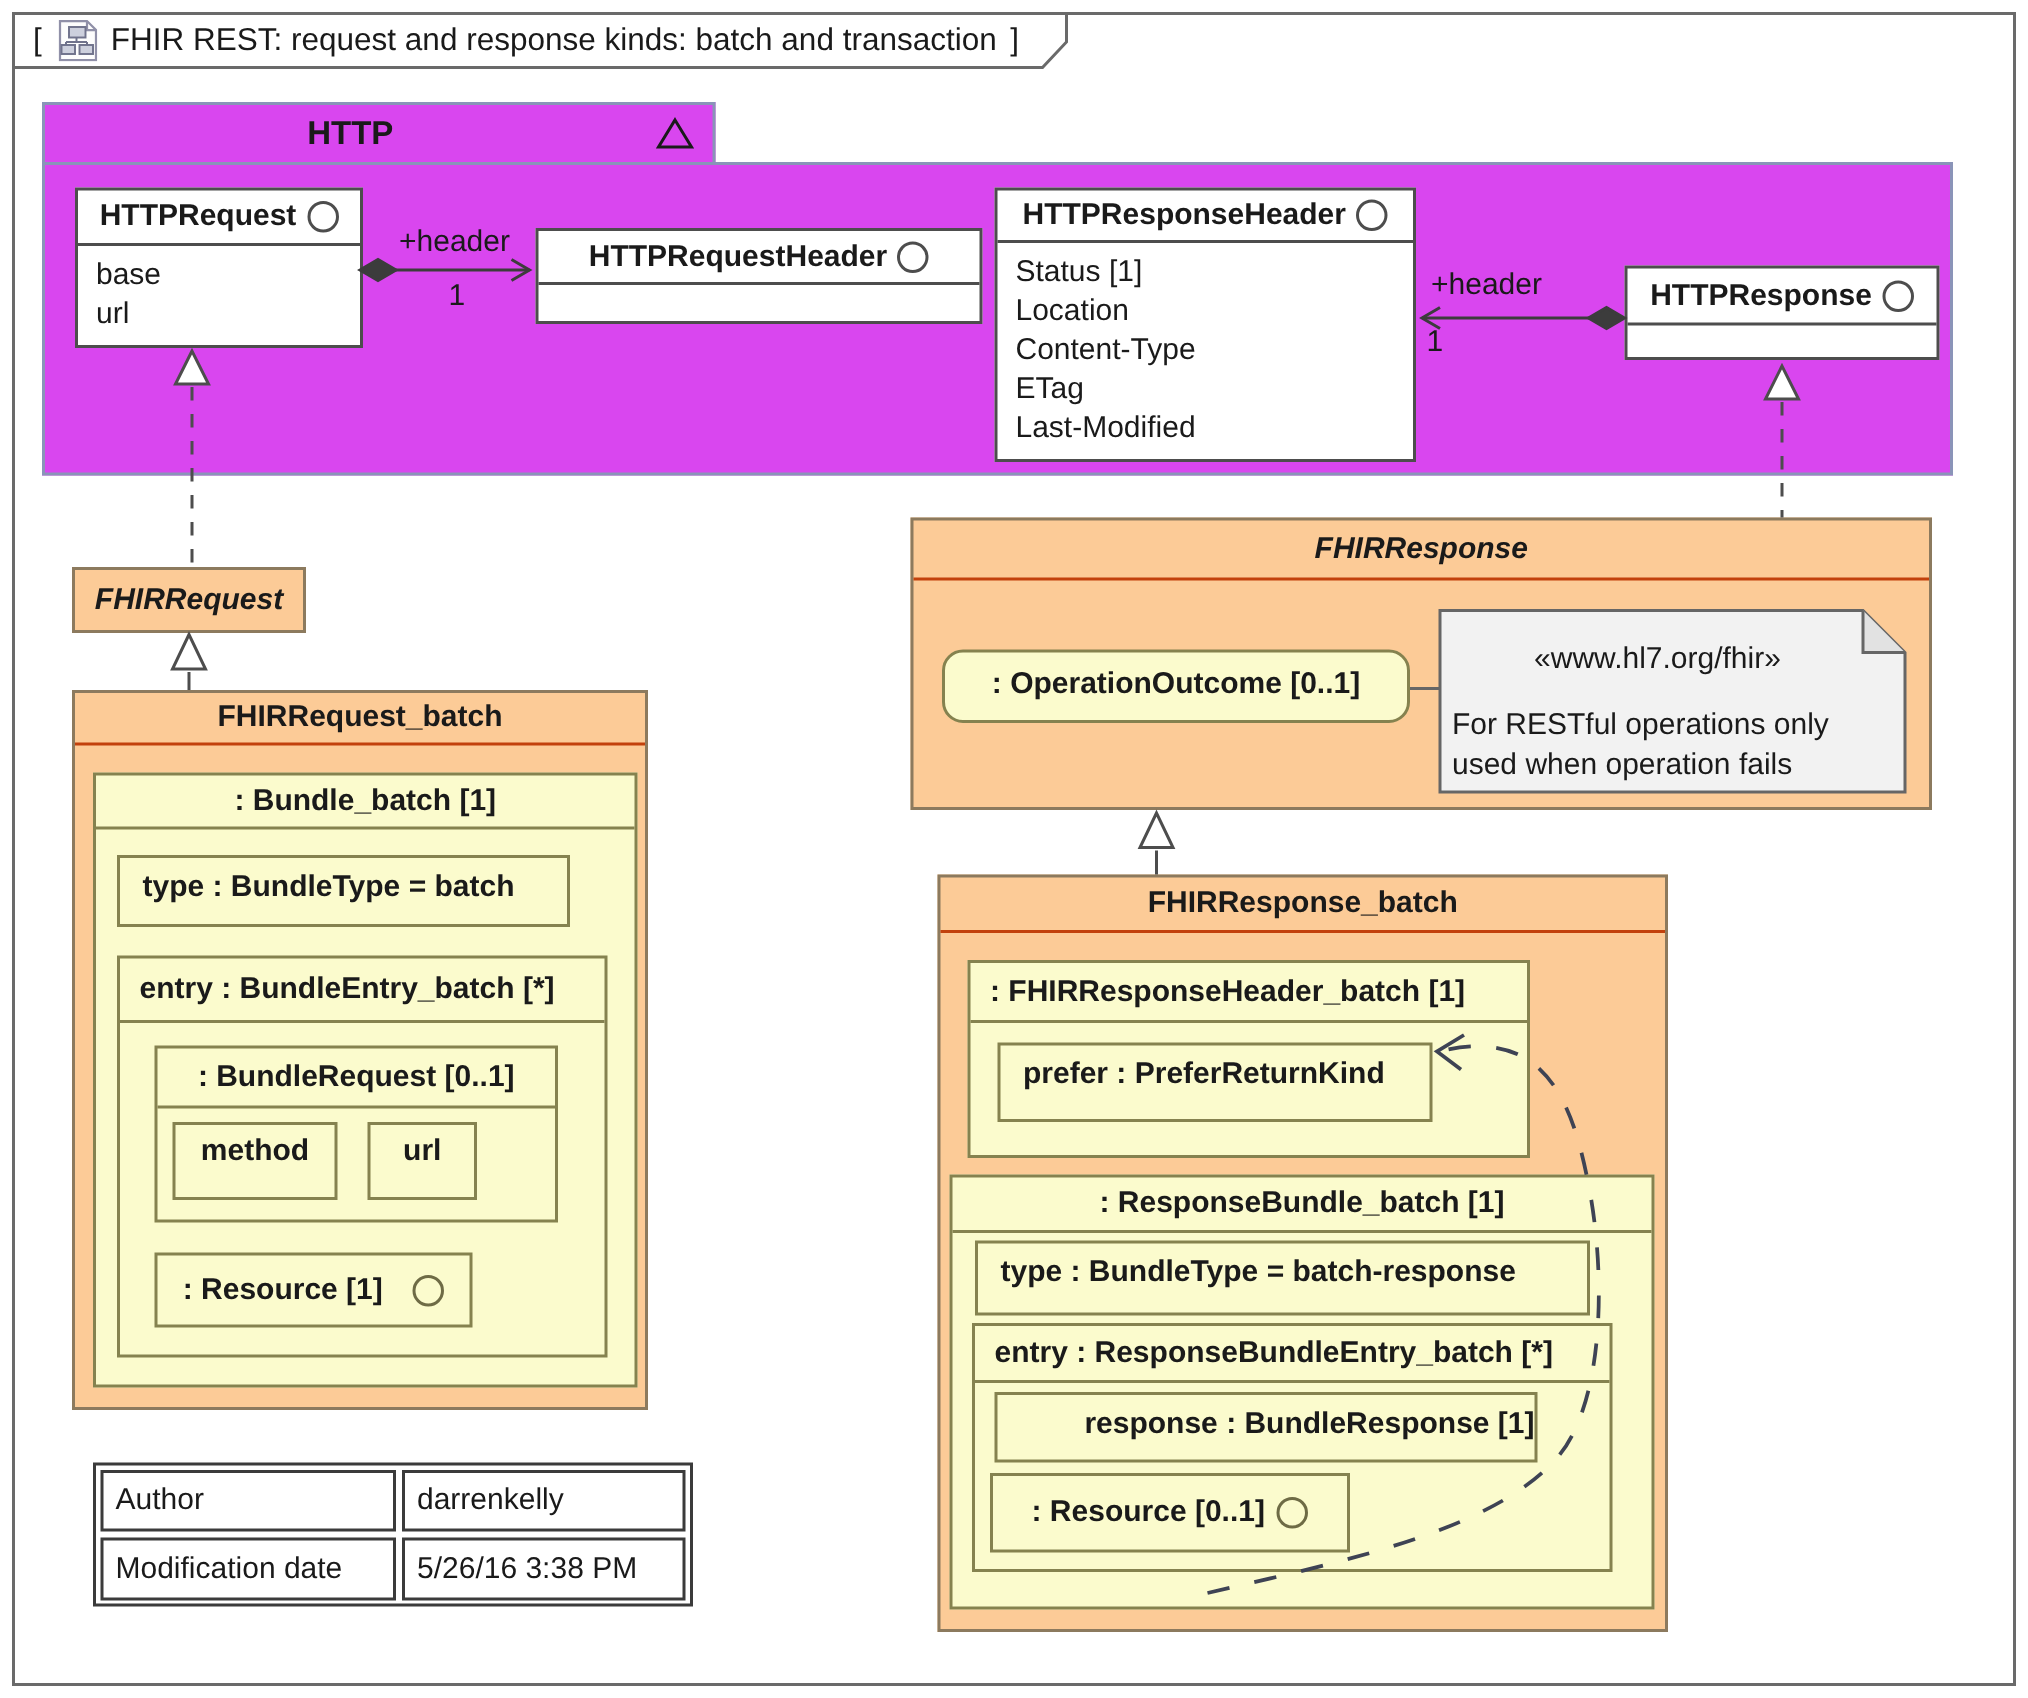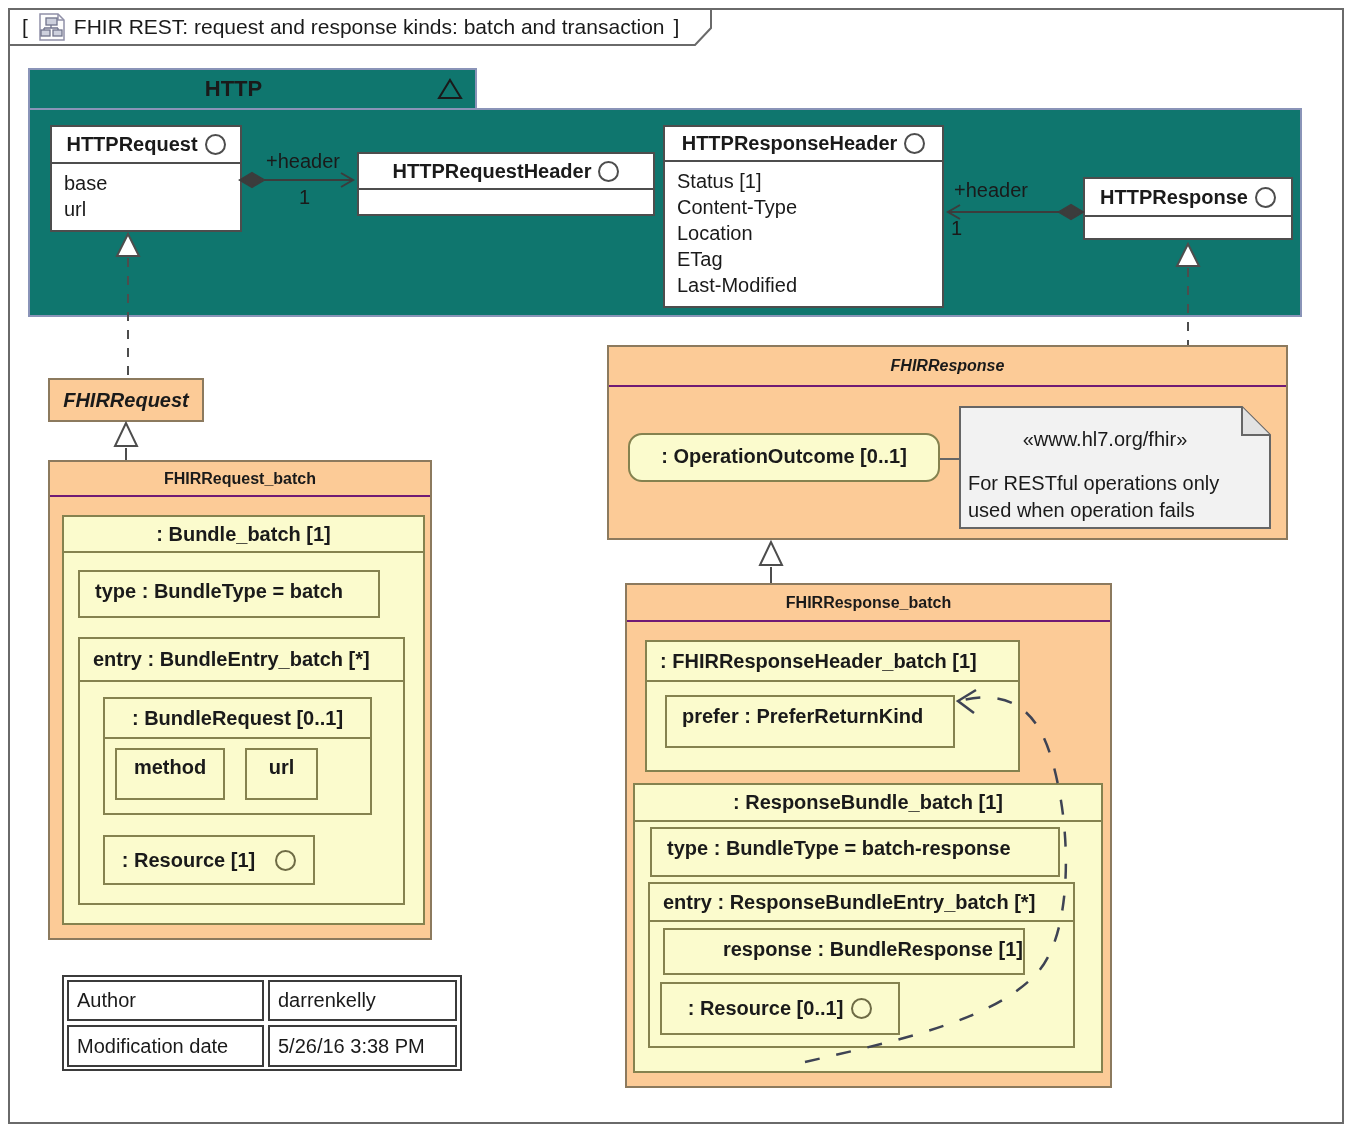--- a/index.html
+++ b/index.html
@@ -1,33 +1,33 @@
 <!DOCTYPE html>
 <html><head>
 <meta charset="utf-8">
 <style>
   html,body{margin:0;padding:0;background:#fff;}
   #canvas{position:relative;width:1352px;height:1132px;background:#fff;
           font-family:"Liberation Sans",sans-serif;color:#1a1a1a;overflow:hidden;}
   .abs{position:absolute;box-sizing:border-box;}
   
   .outer-frame{border:2px solid #6a6a6a;}
-  .pkg{border:2px solid #8a94b8;background:#0f766e;}
+  .pkg{border:2px solid #8a94b8;background:#d946ef;}
   
   .cls{background:#fff;border:2px solid #4d4d4d;}
   .cls .hdr{display:flex;align-items:center;justify-content:center;gap:7px;
             font-weight:bold;font-size:20px;border-bottom:2px solid #4d4d4d;}
   .attrs{font-size:20px;line-height:26px;padding:6px 0 0 12px;}
   .circle{width:21px;height:21px;border:2px solid #4d4d4d;border-radius:50%;
           display:inline-block;box-sizing:border-box;background:transparent;flex:0 0 auto;}
   .circle.olive{border-color:#6e6b45;}
   
   .orange{background:#fccb97;border:2px solid #8c7a5e;}
   .orange .hdr{display:flex;align-items:center;justify-content:center;
-               font-weight:bold;font-size:16px;border-bottom:2px solid #701a75;}
+               font-weight:bold;font-size:20px;border-bottom:2px solid #c2410c;}
   .yellow{background:#fbfbcd;border:2px solid #85824f;}
   .yellow .hdr{display:flex;align-items:center;justify-content:center;
                font-weight:bold;font-size:20px;border-bottom:2px solid #85824f;}
   .hdr.leftpad{justify-content:flex-start;padding-left:13px;}
   .valbox{background:#fbfbcd;border:2px solid #85824f;font-weight:bold;font-size:20px;
           padding:8px 0 0 15px;}
   .valbox.center{padding:6px 0 0 0;text-align:center;}
   .italic{font-style:italic;}
   
   .lbl{position:absolute;font-size:20px;white-space:nowrap;}
@@ -93,22 +93,22 @@
     </div>
   </div>
 
   <div class="abs cls" style="left:663px;top:125px;width:281px;height:183px;">
     <div class="hdr" style="height:33px;">
       <span>HTTPResponseHeader</span>
       <span class="circle"></span>
     </div>
     <div class="attrs">
       <div>Status [1]</div>
+      <div>Location</div>
       <div>Content-Type</div>
-      <div>Location</div>
       <div>ETag</div>
       <div>Last-Modified</div>
     </div>
   </div>
 
   <div class="abs cls" style="left:1083px;top:177px;width:210px;height:63px;">
     <div class="hdr" style="height:36px;">
       <span>HTTPResponse</span>
       <span class="circle"></span>
     </div>

